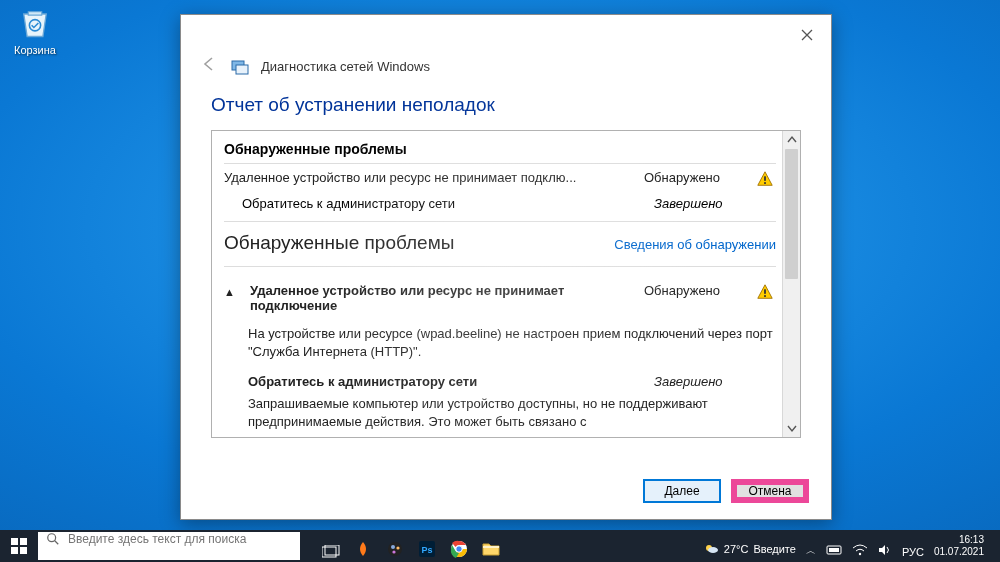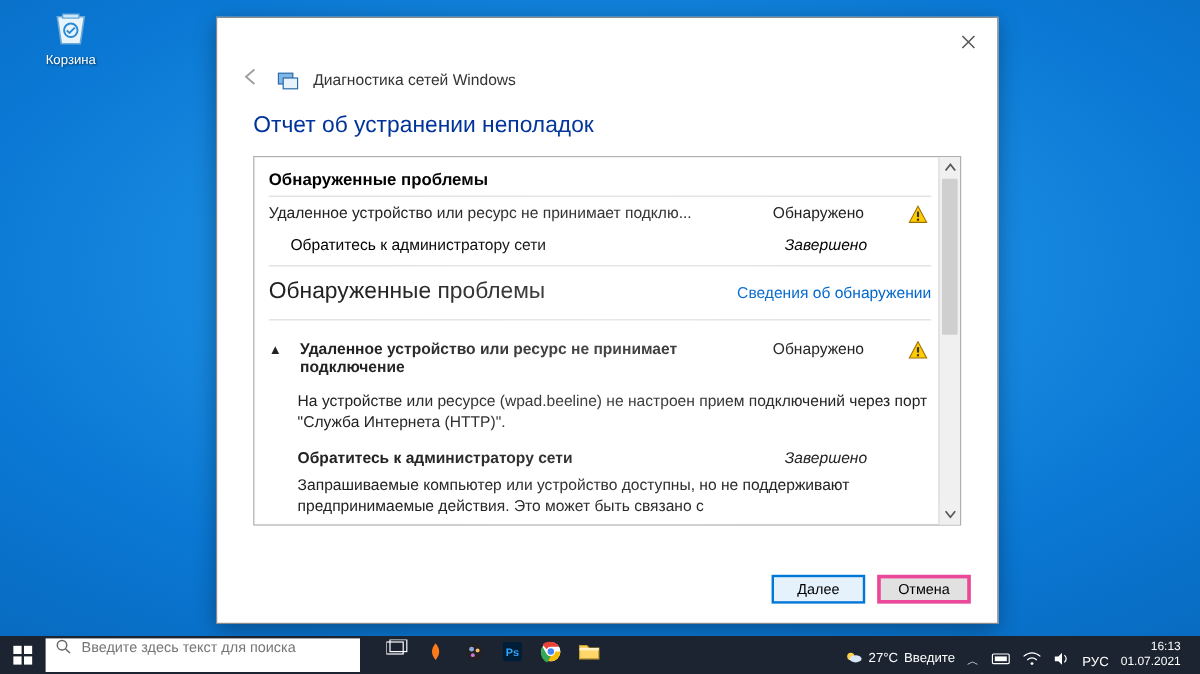--- a/index.html
+++ b/index.html
@@ -1,20 +1,20 @@
 <!DOCTYPE html>
 <html><head>
 <meta charset="utf-8">
 <style>
   * { box-sizing: border-box; margin: 0; padding: 0; }
   html, body { width: 1000px; height: 562px; overflow: hidden; font-family: "Segoe UI", Tahoma, sans-serif; }
   body { background: linear-gradient(180deg, #0a78d4 0%, #0a78d4 60%, #0a78d4 100%); }
   .desktop { position: relative; width: 100%; height: 100%; background: radial-gradient(ellipse 100% 90% at 50% 40%, #2aa0f0 0%, #0a78d4 55%, #075fb0 100%); }
   .desktop::after{ content:""; position:absolute; left:50%; top:50%; transform:translate(-50%,-50%); width:480px; height:480px; background: radial-gradient(circle, rgba(255,255,255,0.18) 0%, rgba(255,255,255,0) 60%); pointer-events:none;}
-  .desktop-icons { position: absolute; top: 4px; left: 8px; display: flex; gap: 14px; margin-left: 24px; }
+  .desktop-icons { position: absolute; top: 4px; left: 8px; display: flex; gap: 14px; }
   .d-icon { width: 54px; text-align: center; color: #fff; font-size: 11px; text-shadow: 1px 1px 2px rgba(0,0,0,0.6); }
   .d-icon .glyph { width: 38px; height: 38px; margin: 0 auto 2px; display: flex; align-items: center; justify-content: center; }
   .d-icon .label { line-height: 12px; }
 
   .window { position: absolute; top: 14px; left: 180px; width: 652px; height: 506px; background: #fff; border: 1px solid #8a8a8a; box-shadow: 0 4px 18px rgba(0,0,0,0.35); }
   .titlebar { height: 40px; display:flex; align-items:center; justify-content:flex-end; padding: 0 6px; }
   .close-x { width: 36px; height: 30px; display:flex; align-items:center; justify-content:center; color:#555; font-size:16px; }
   .header-row { display:flex; align-items:center; gap:12px; padding: 0 18px 12px 18px; }
   .back-arr { color:#9a9a9a; font-size:18px; width:20px; text-align:center; }
   .wiz-icon { width:18px; height:18px; }
@@ -35,32 +35,32 @@
   .det-link { color:#0066cc; font-size:13px; cursor:pointer; }
   .expand-block { border-top:1px solid #ddd; margin-top:12px; padding-top:10px; }
   .chev { width:16px; font-size:11px; color:#222; line-height:18px; }
   .bold { font-weight:600; }
   .desc { font-size:13px; color:#222; padding: 6px 0 8px 24px; line-height:1.35; }
   .scrollbar { position:absolute; top:0; right:0; bottom:0; width:18px; background:#f0f0f0; border-left:1px solid #d8d8d8; display:flex; flex-direction:column; align-items:center; }
   .sb-btn { width:100%; height:18px; display:flex; align-items:center; justify-content:center; color:#555; font-size:10px; background:#f0f0f0; }
   .sb-track { flex:1; width:100%; position:relative; }
   .sb-thumb { position:absolute; top:0; left:2px; right:2px; height:130px; background:#cfcfcf; border-radius:1px; }
   .button-bar { position:absolute; bottom:16px; right:22px; display:flex; gap:10px; }
-  .btn { min-width:78px; height:24px; font-size:12px; background:#e1e1e1; border:3px solid #ec4899; display:flex; align-items:center; justify-content:center; cursor:pointer; }
+  .btn { min-width:78px; height:24px; font-size:12px; background:#e1e1e1; border:6px solid #ec4899; display:flex; align-items:center; justify-content:center; cursor:pointer; }
   .btn.primary { border:2px solid #0078d7; background:#e5f1fb; }
 
   .warn-icon { width:18px; height:18px; }
   .warn-tri { fill:#ffcc00; stroke:#a07000; stroke-width:1; }
 
   .taskbar { position:absolute; bottom:0; left:0; right:0; height:32px; background:#1b2430; display:flex; align-items:center; color:#fff; font-size:11px; }
   .start { width:38px; height:32px; display:flex; align-items:center; justify-content:center;}
   .search { height:28px; width:262px; background:#fff; display:flex; align-items:flex-start; gap:8px; padding:0 8px; margin-right:6px; }
   .search input { border:none; outline:none; flex:1; font-size:12px; background:transparent; color:#666; }
   .tb-icons { display:flex; align-items:center; gap:6px; padding-left:12px; }
-  .tb-ic { width:26px; height:26px; display:flex; align-items:flex-start; justify-content:center; }
+  .tb-ic { width:26px; height:26px; display:flex; align-items:flex-end; justify-content:center; }
   .tray { margin-left:auto; display:flex; align-items:flex-end; gap:10px; padding-right:12px; }
   .weather { display:flex; align-items:center; gap:5px; }
   .clock { text-align:right; line-height:12px; font-size:10px; padding-right:4px;}
 </style>
 </head>
 <body>
 
 <div class="desktop">
 
   <div class="desktop-icons">

